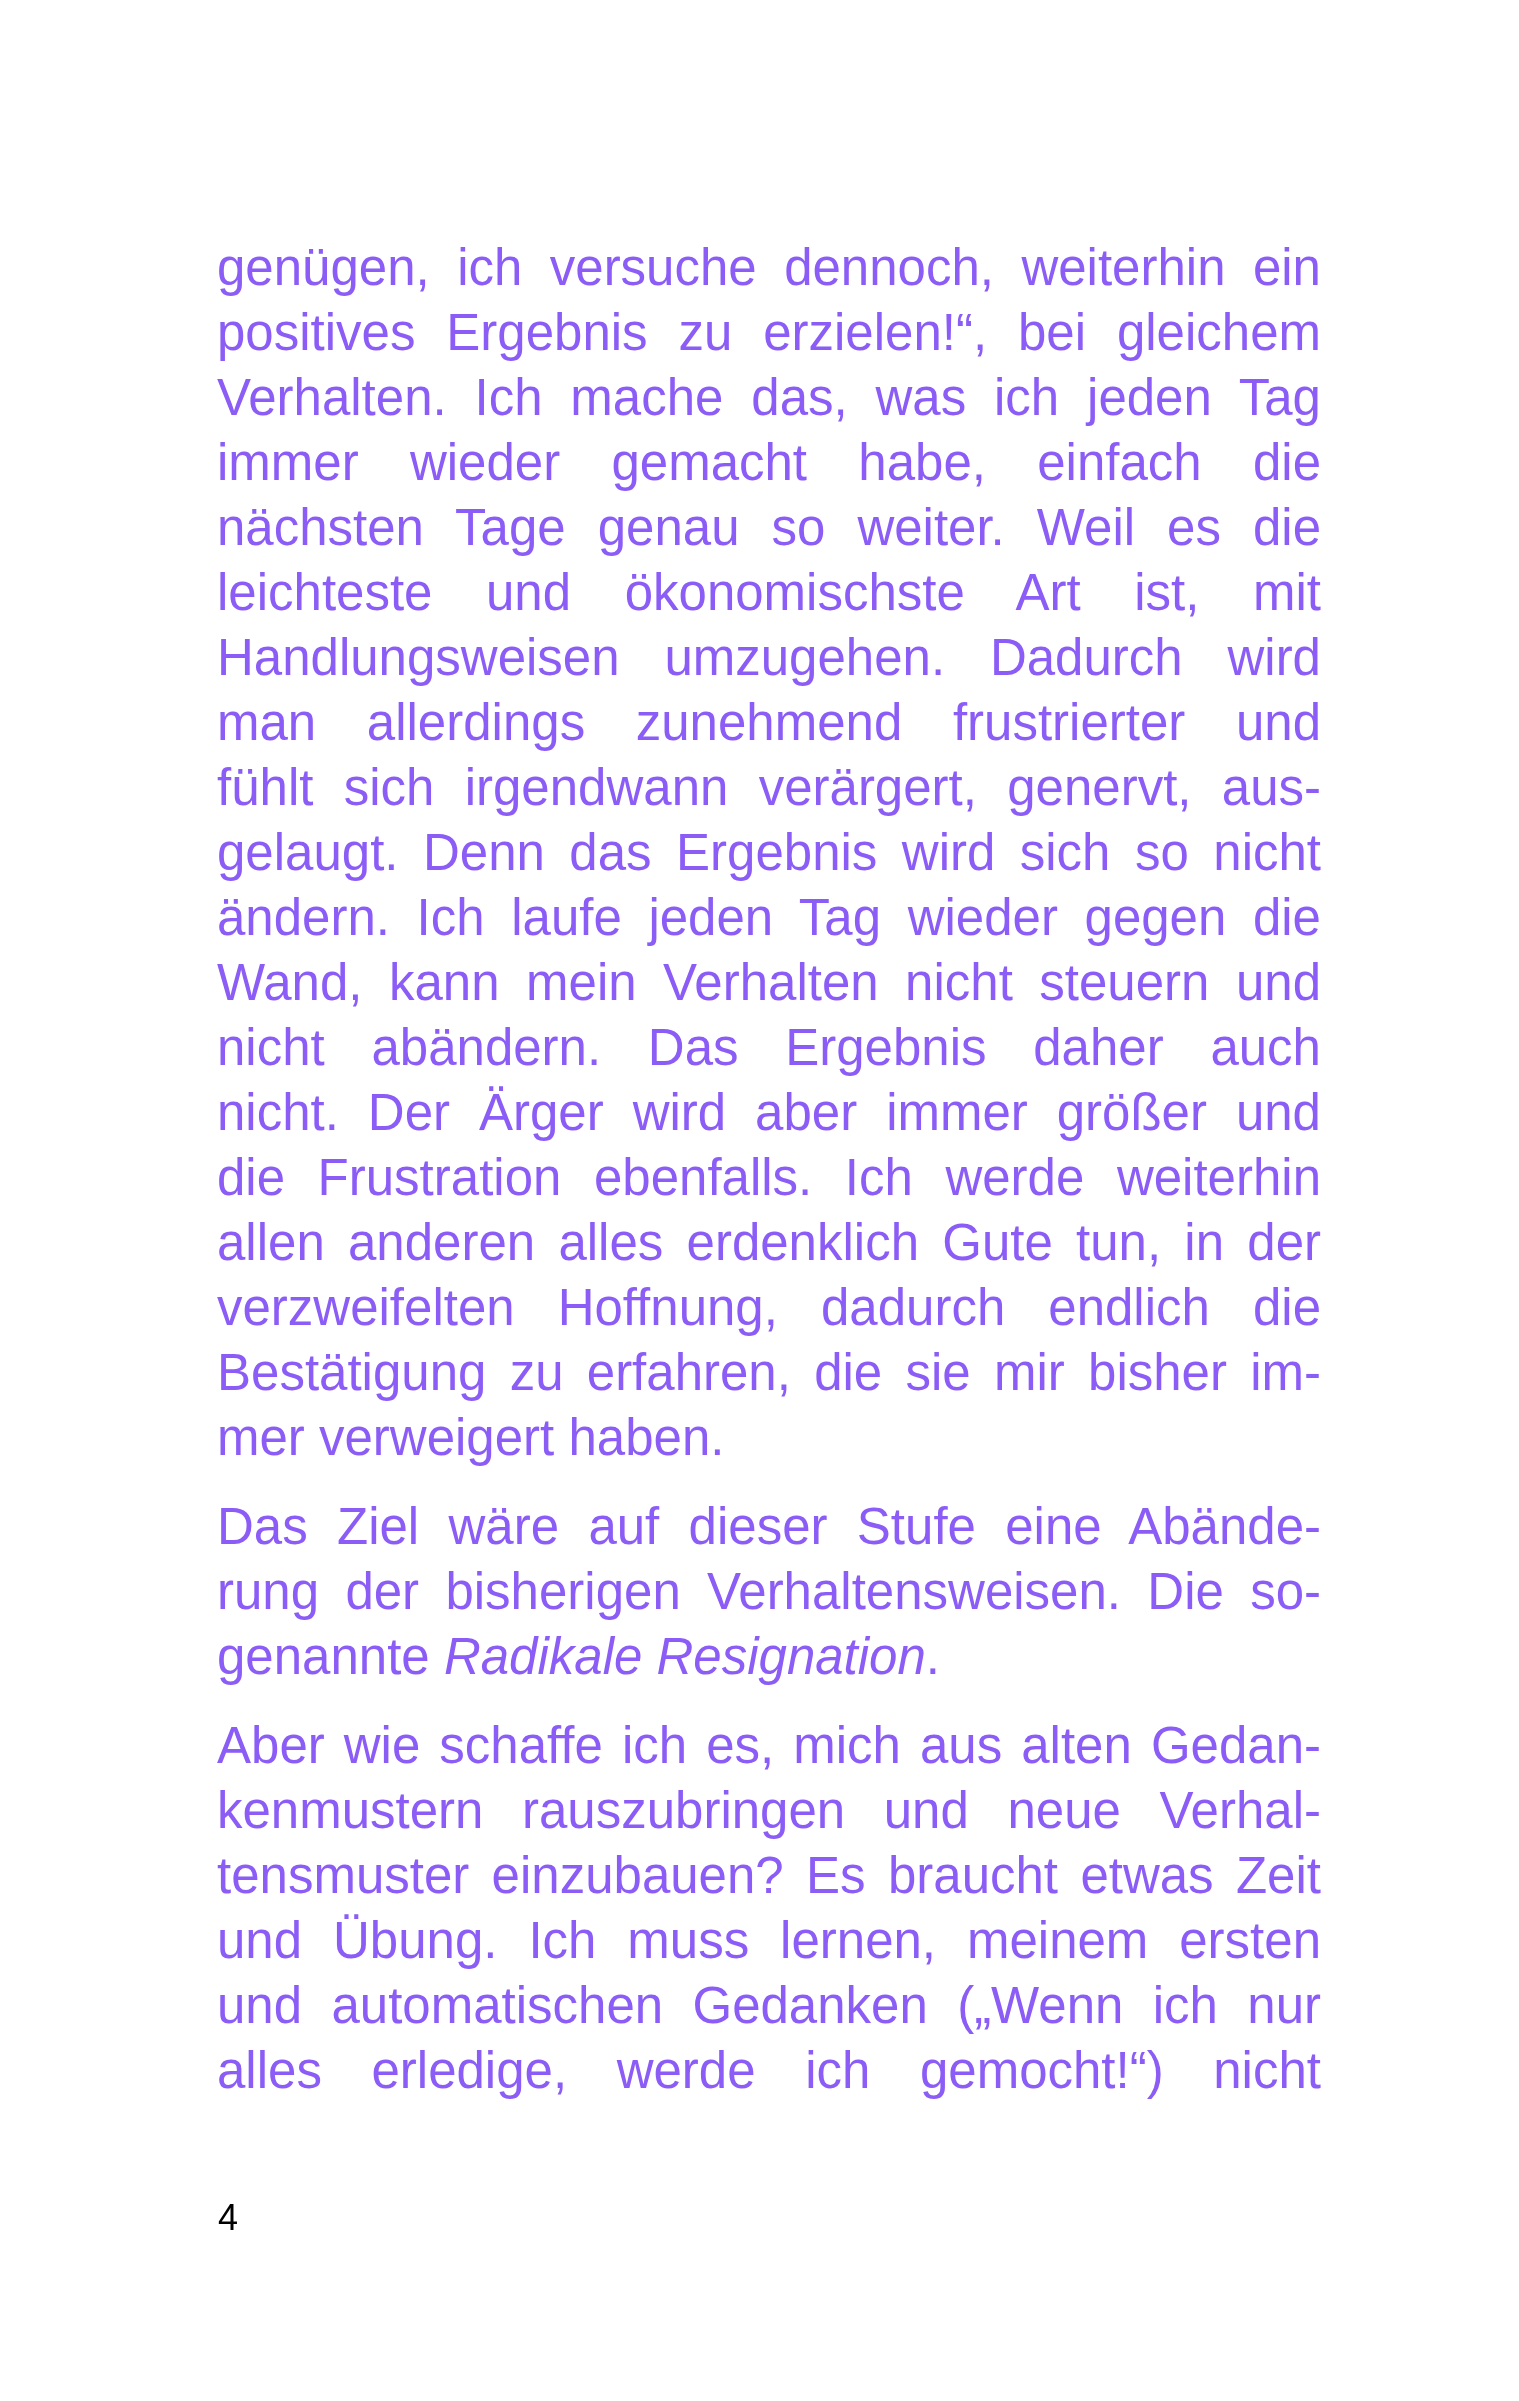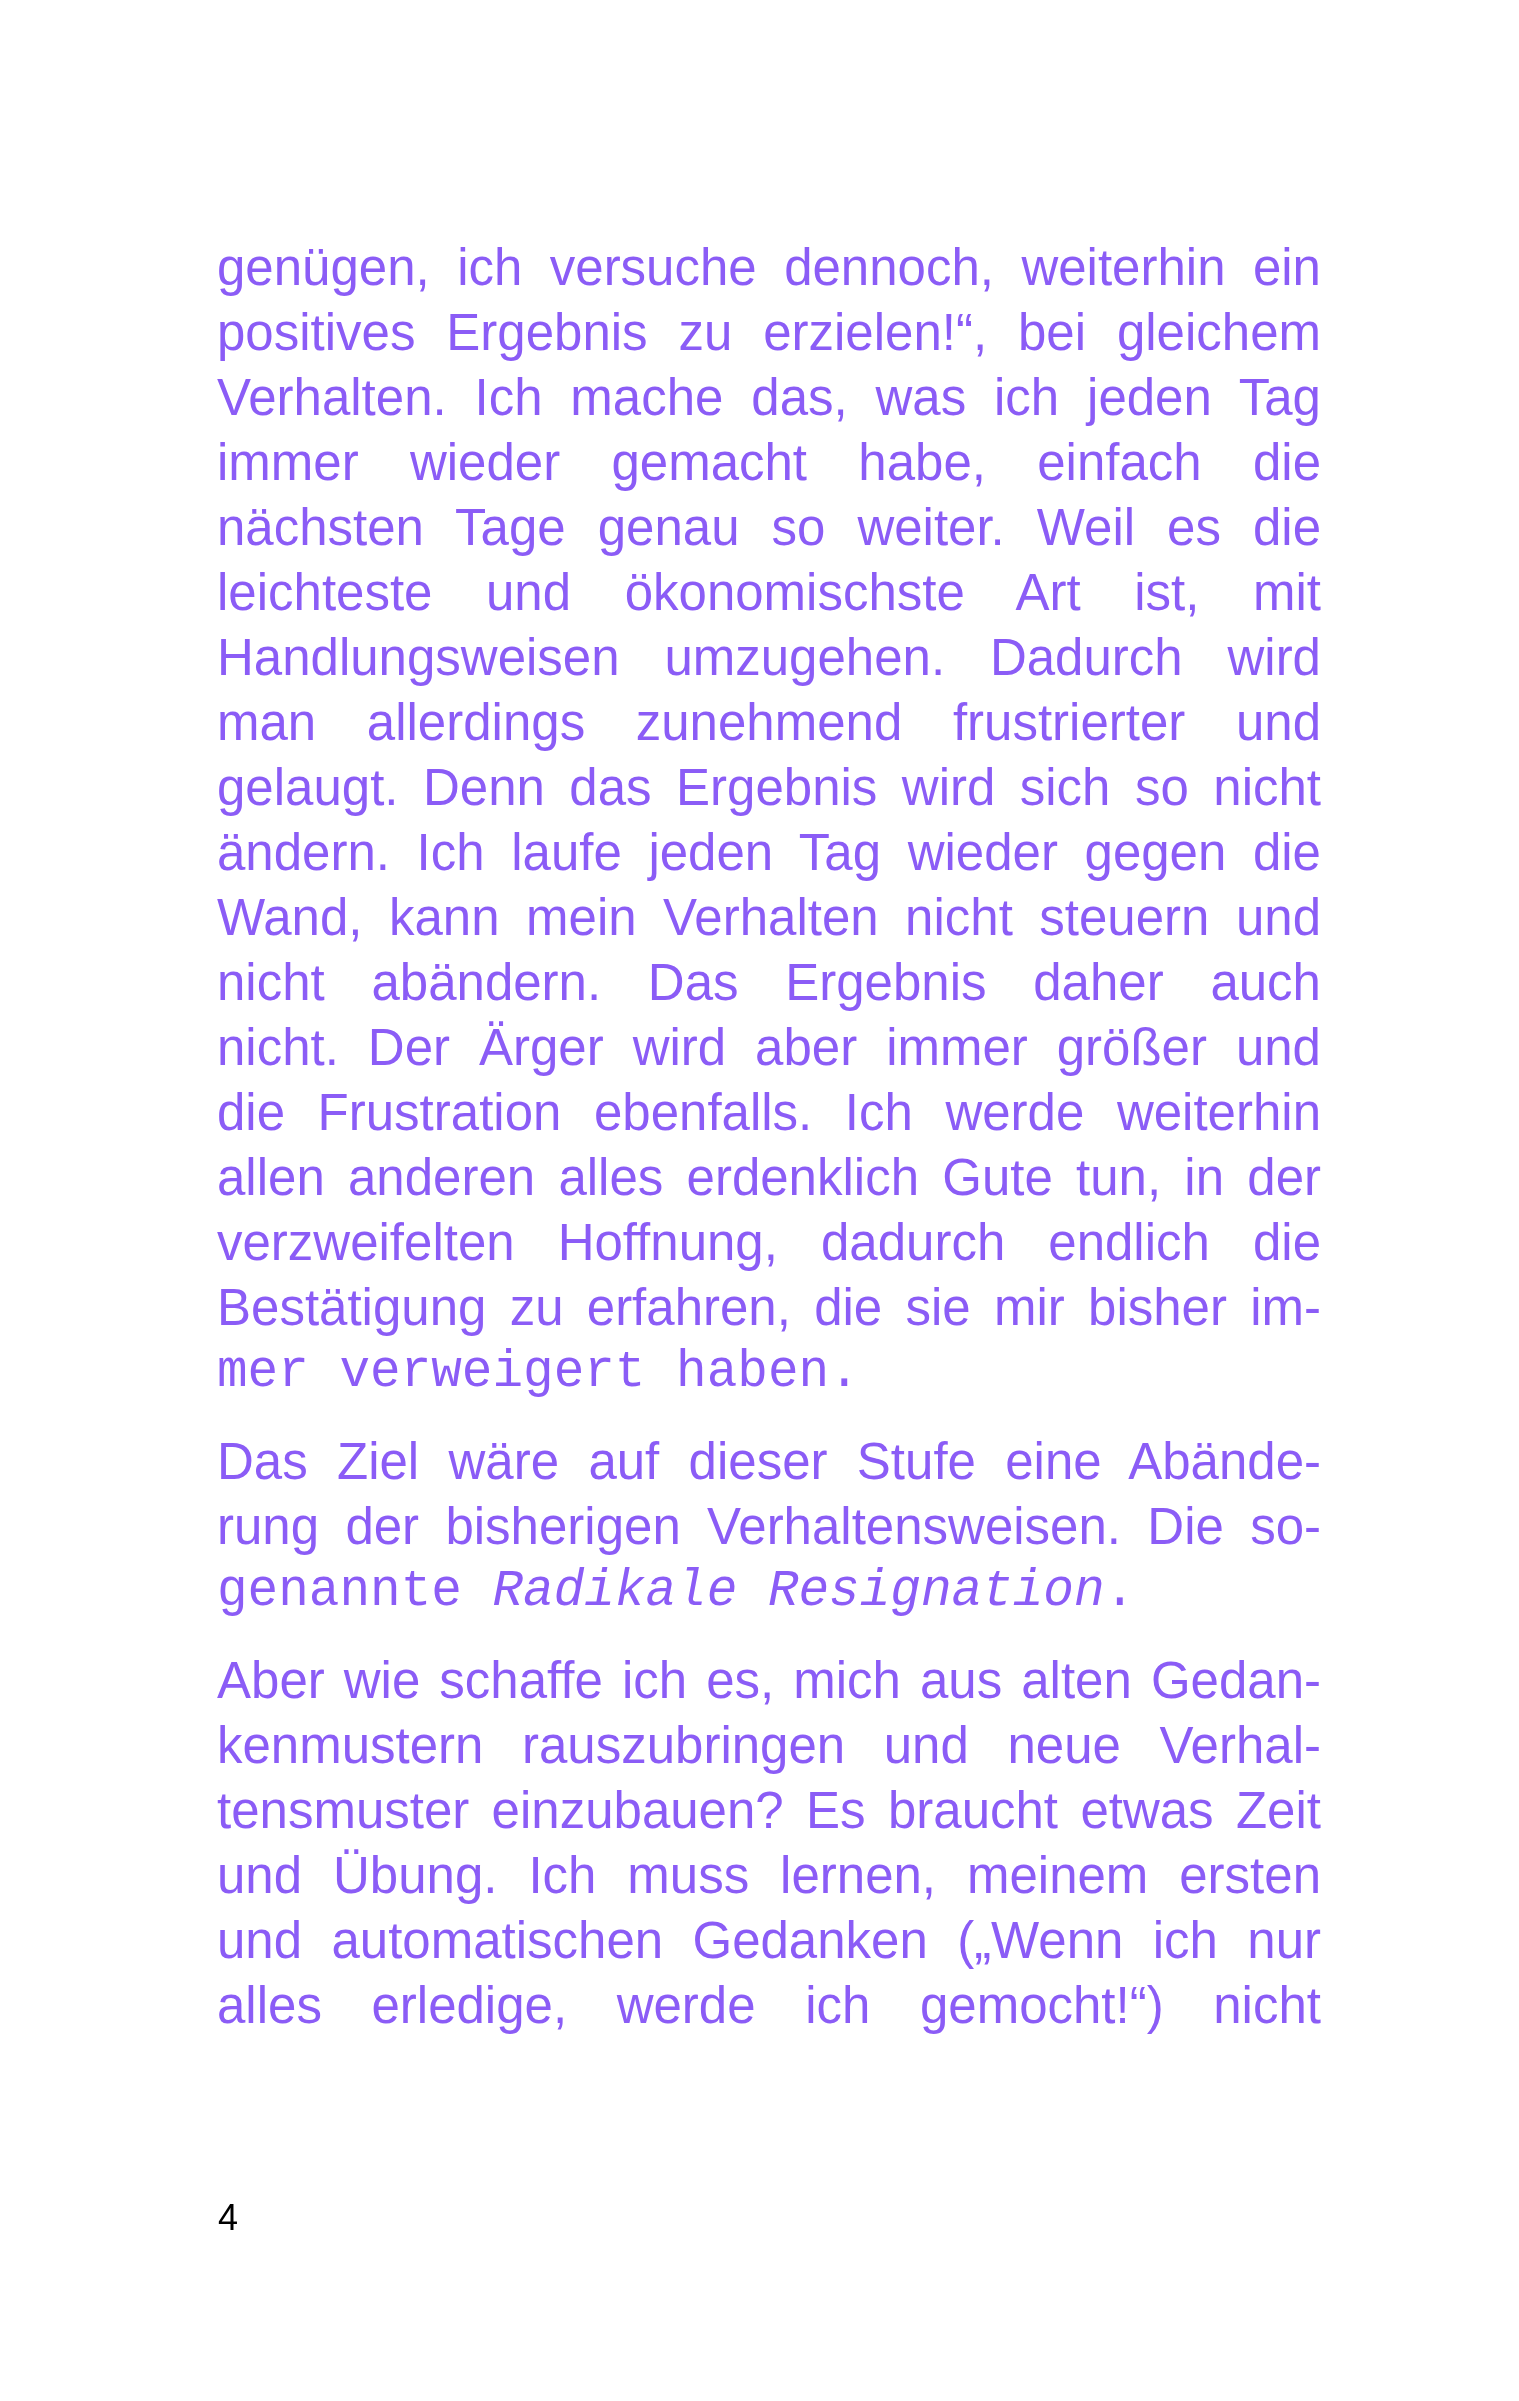--- a/index.html
+++ b/index.html
@@ -32,21 +32,20 @@
     margin: 0 0 24px 0;
   }
   .line {
     text-align: justify;
     text-align-last: justify;
     white-space: normal;
   }
   .line.no-justify {
     text-align: right;
     text-align-last: left;
-    font-family: Liberation Mono, monospace;
   }
   .seg-italic {
     font-style: italic;
   }
   .page-number {
     position: absolute;
     left: 218px;
     top: 2200px;
     font-size: 36px;
     line-height: 1;
@@ -61,20 +60,21 @@
   <div class="text-block">
       <div class="para">
         <div class="line"><span>genügen, ich versuche dennoch, weiterhin ein</span></div>
         <div class="line"><span>positives Ergebnis zu erzielen!“, bei gleichem</span></div>
         <div class="line"><span>Verhalten. Ich mache das, was ich jeden Tag</span></div>
         <div class="line"><span>immer wieder gemacht habe, einfach die</span></div>
         <div class="line"><span>nächsten Tage genau so weiter. Weil es die</span></div>
         <div class="line"><span>leichteste und ökonomischste Art ist, mit</span></div>
         <div class="line"><span>Handlungsweisen umzugehen. Dadurch wird</span></div>
         <div class="line"><span>man allerdings zunehmend frustrierter und</span></div>
+        <div class="line"><span>fühlt sich irgendwann verärgert, genervt, aus-</span></div>
         <div class="line"><span>gelaugt. Denn das Ergebnis wird sich so nicht</span></div>
         <div class="line"><span>ändern. Ich laufe jeden Tag wieder gegen die</span></div>
         <div class="line"><span>Wand, kann mein Verhalten nicht steuern und</span></div>
         <div class="line"><span>nicht abändern. Das Ergebnis daher auch</span></div>
         <div class="line"><span>nicht. Der Ärger wird aber immer größer und</span></div>
         <div class="line"><span>die Frustration ebenfalls. Ich werde weiterhin</span></div>
         <div class="line"><span>allen anderen alles erdenklich Gute tun, in der</span></div>
         <div class="line"><span>verzweifelten Hoffnung, dadurch endlich die</span></div>
         <div class="line"><span>Bestätigung zu erfahren, die sie mir bisher im-</span></div>
         <div class="line no-justify"><span>mer verweigert haben.</span></div>

